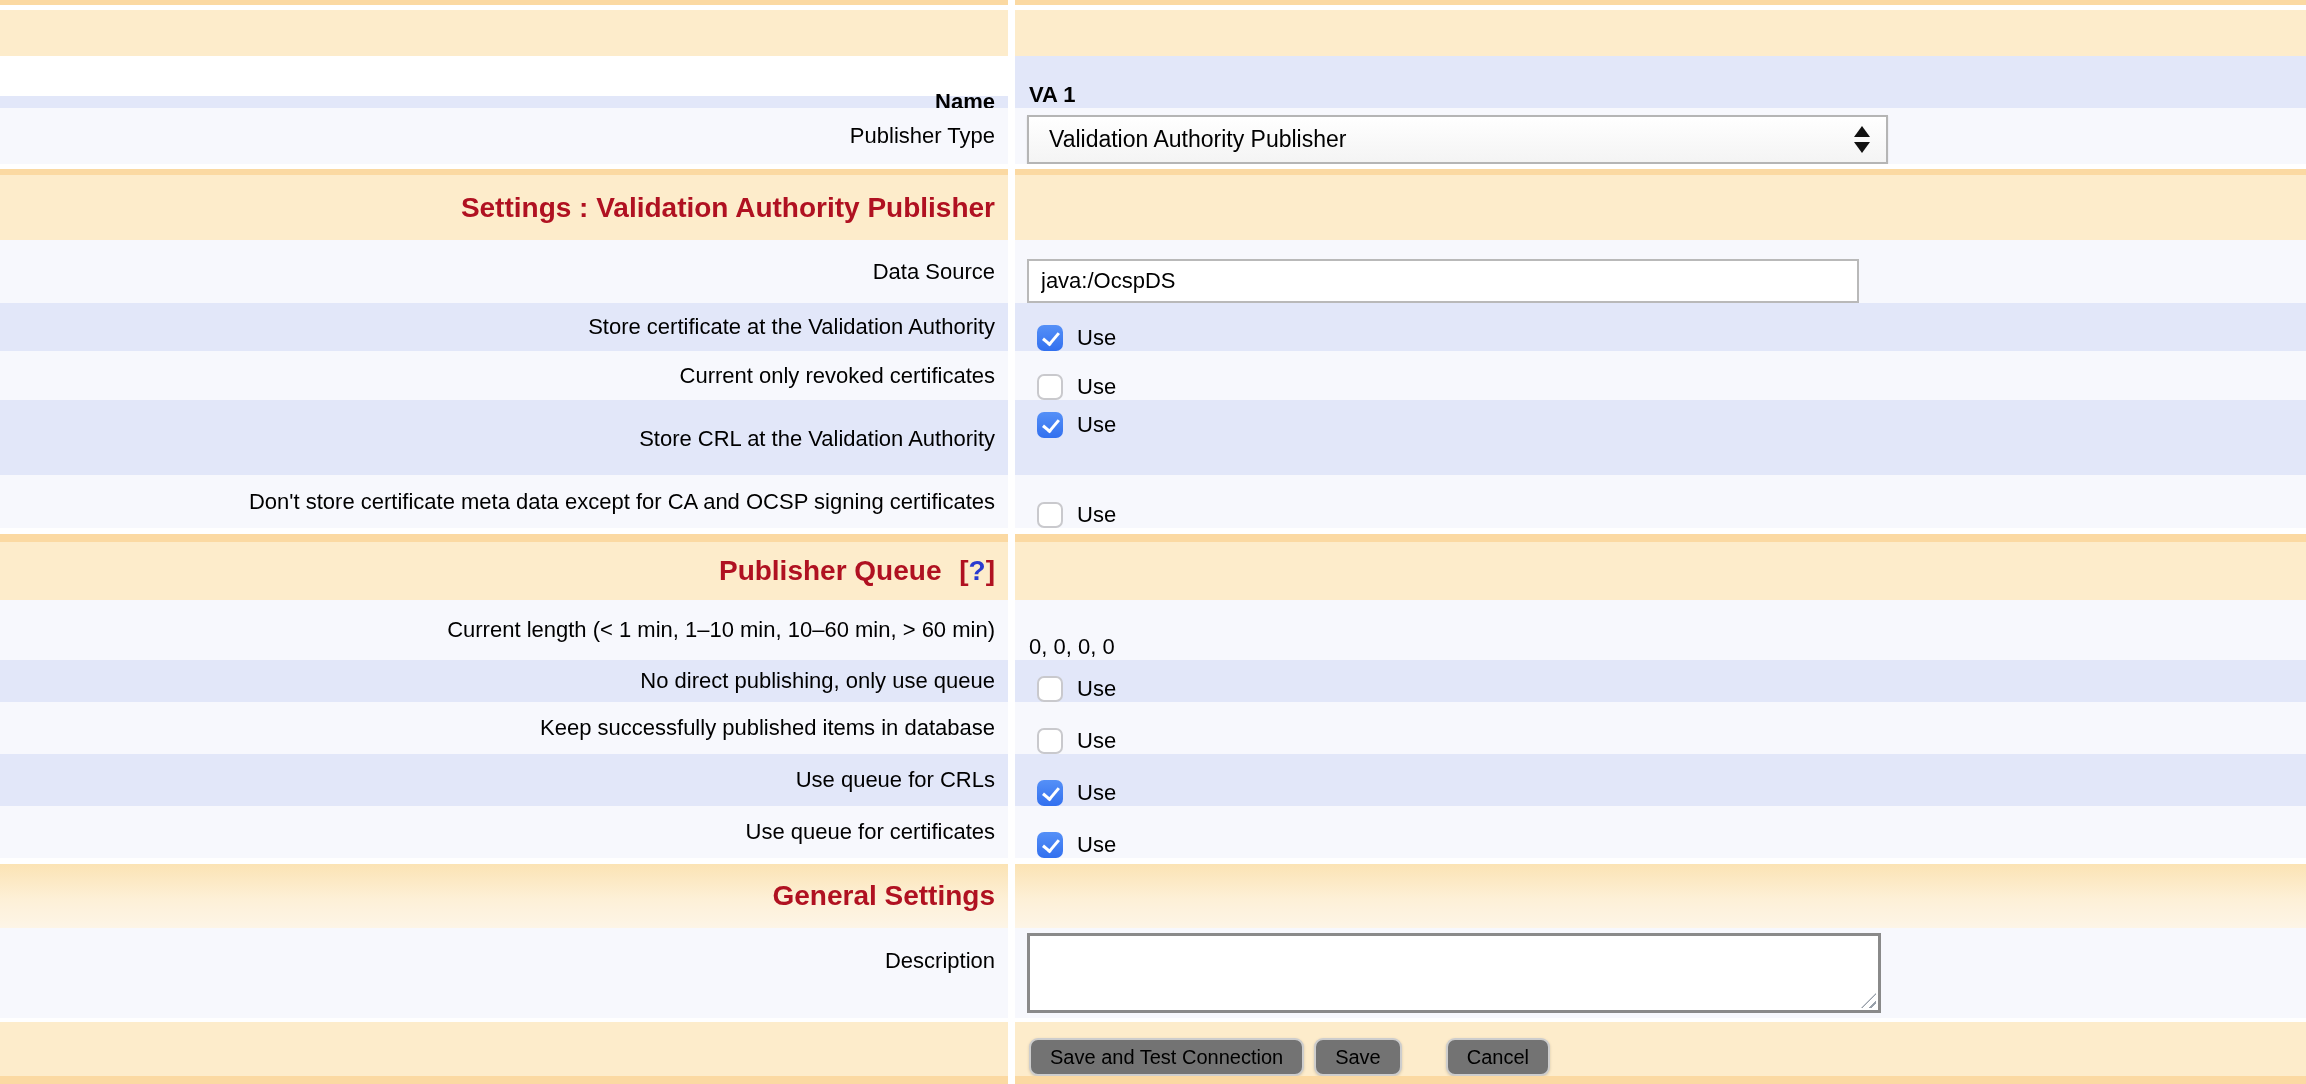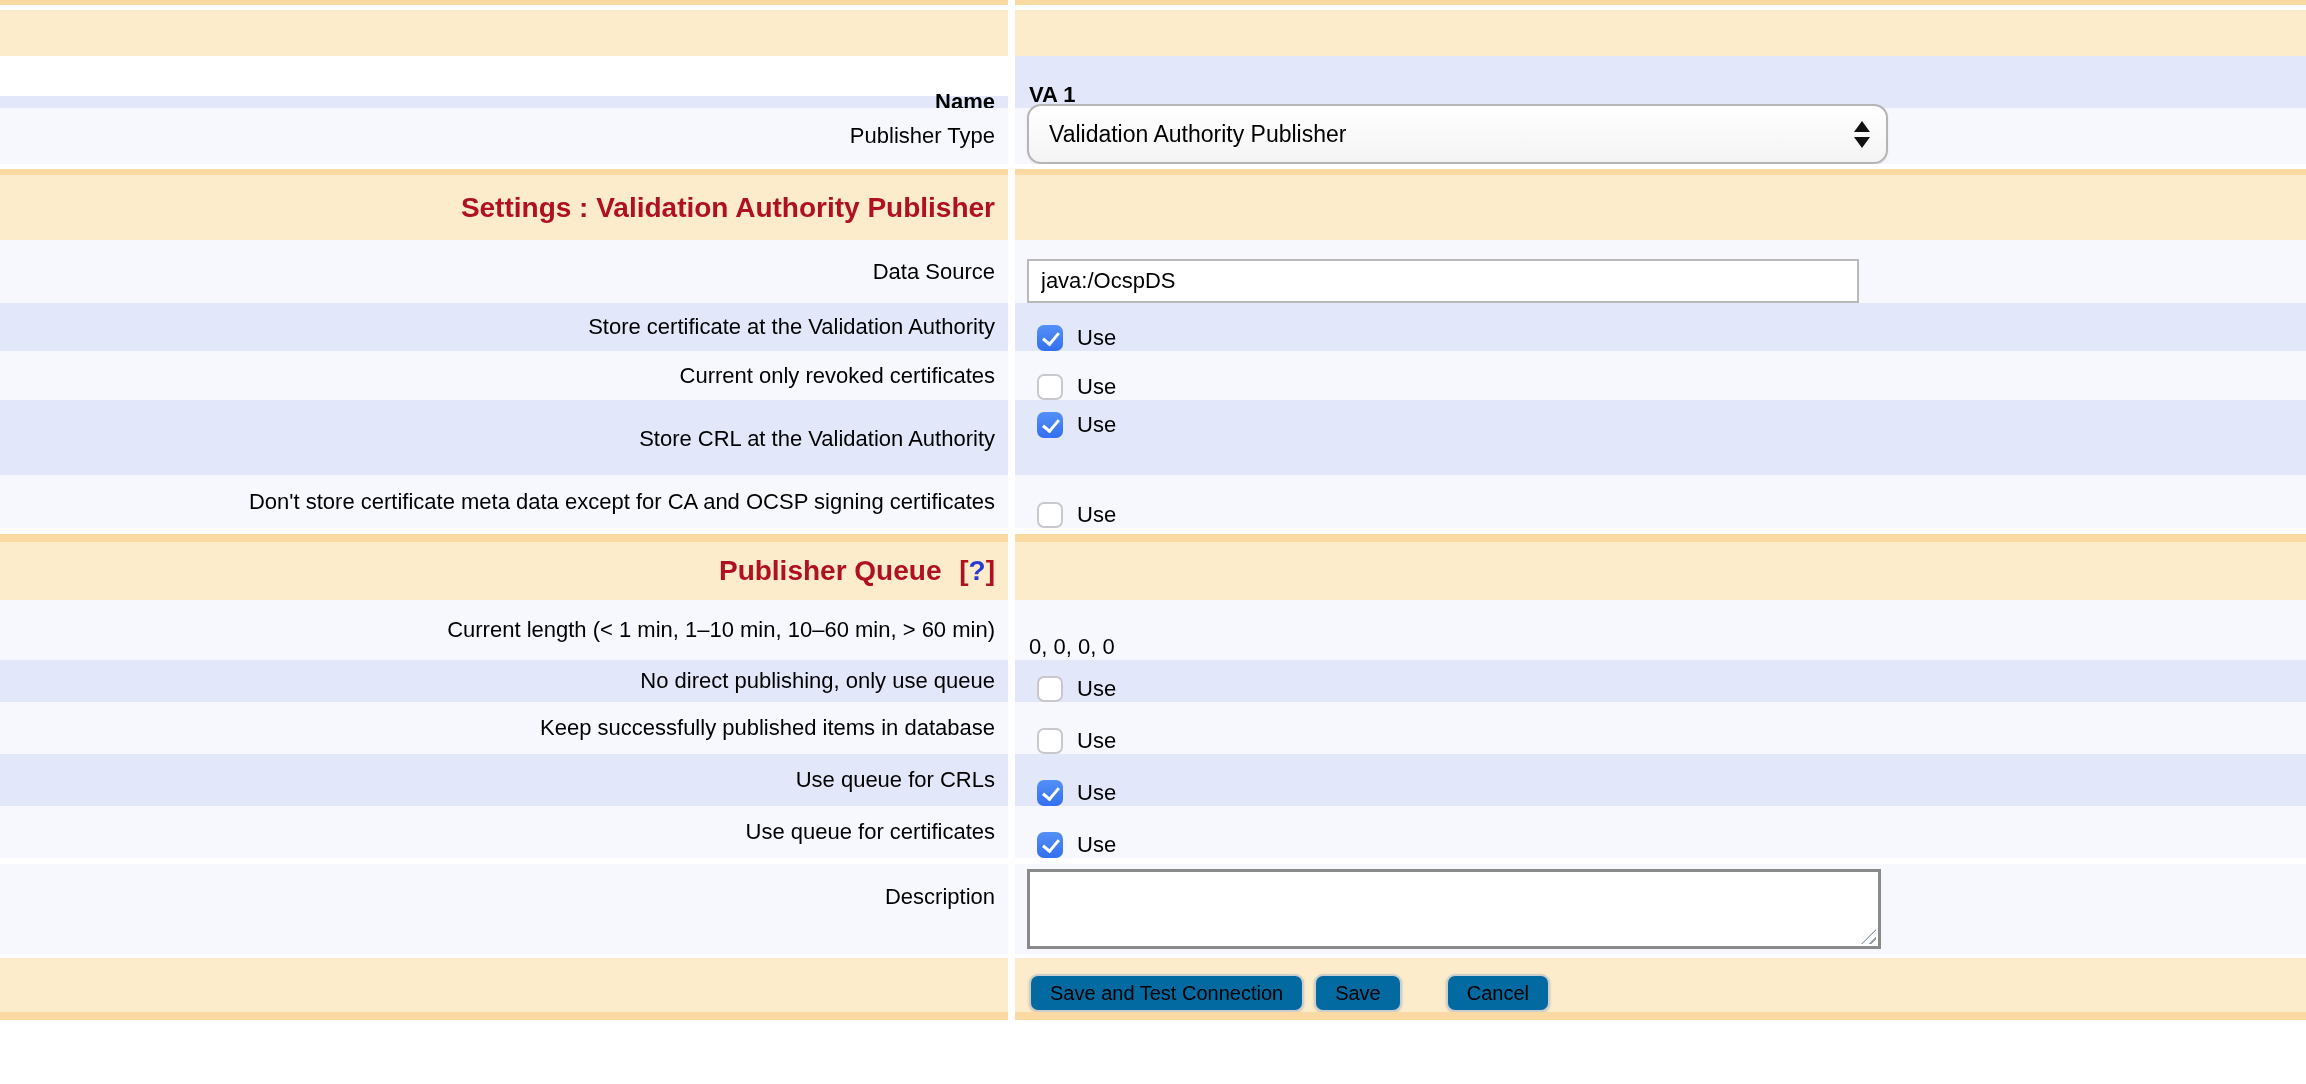--- a/index.html
+++ b/index.html
@@ -33,41 +33,41 @@
   .cb.checked { background:linear-gradient(180deg,#5590f7,#3270ef); border:none; }
   .cb.checked::after { content:""; position:absolute; left:9px; top:4px; width:7px; height:13px;
         border:solid #fff; border-width:0 3px 3px 0; transform:rotate(40deg); }
   .cb-label { margin-left:14px; }
 
   
   .ti { margin-left:4px; width:832px; height:44px; border:2px solid #b9b9b9; background:#fff;
         font-family:"Liberation Sans", sans-serif; font-size:22px; padding:0 12px; outline:none; }
 
   
-  .sel { margin-left:4px; width:861px; height:60px; border:2px solid #b5b5b5; border-radius:14px;
+  .sel { margin-left:4px; width:861px; height:49px; border:2px solid #b5b5b5; border-radius:0;
          background:linear-gradient(180deg,#ffffff 0%,#f4f4f4 100%);
          display:flex; align-items:center; padding:0 16px 0 20px; cursor:pointer;
          box-shadow:0 1px 2px rgba(0,0,0,0.10); }
   .sel-text { font-size:23px; white-space:nowrap; }
   .sel-arrows { margin-left:auto; display:flex; flex-direction:column; align-items:center; gap:5px; }
   .tri-up   { width:0; height:0; border-left:8px solid transparent; border-right:8px solid transparent;
               border-bottom:11px solid #111; }
   .tri-down { width:0; height:0; border-left:8px solid transparent; border-right:8px solid transparent;
               border-top:11px solid #111; }
 
   
   .ta-wrap { margin-left:4px; position:relative; width:854px; height:80px; }
   .ta { width:854px; height:80px; border:3px solid #8a8a8a; background:#fff; resize:none;
         font-family:"Liberation Sans", sans-serif; font-size:22px; padding:6px 10px; outline:none; }
   .ta-wrap::after { content:""; position:absolute; right:5px; bottom:5px; width:15px; height:15px;
         background:repeating-linear-gradient(135deg, transparent 0 4px, #98a0aa 4px 6px);
         clip-path:polygon(100% 0, 100% 100%, 0 100%); pointer-events:none; }
 
   
-  .btn { height:38px; padding:0 19px; border:2px solid #cdcdcd; border-radius:9px; background:#0369a1;
+  .btn { height:38px; padding:0 19px; border:2px solid #cdcdcd; border-radius:9px; background:#737373;
          font-family:"Liberation Sans", sans-serif; font-size:20px; color:#000; cursor:pointer;
          box-shadow:0 1px 3px rgba(0,0,0,0.16); white-space:nowrap; }
   .btn + .btn { margin-left:10px; }
   .btn.cancel { margin-left:44px; }
 
   
   .top-align-label { align-items:flex-start; padding-top:20px; }
   .crl-left { align-items:flex-start; padding-top:26px; }
   .crl-right { flex-direction:column; align-items:stretch; justify-content:flex-start; padding-top:12px; }
   .crl-line { display:flex; align-items:center; }
@@ -244,20 +244,27 @@
       <span class="cb checked"></span>
       <span class="cb-label">Use</span>
     </div>
   </div>
 
   <div class="row" style="height:6px">
     <div class="lc blank"></div>
       <div class="vgap"></div>
       <div class="rc blank"></div>
   </div>
+  <div class="row" style="height:64px">
+    <div class="lc grad">
+        <span class="hdr">General Settings</span>
+      </div>
+    <div class="vgap"></div>
+    <div class="rc grad"></div>
+  </div>
 
   <div class="row" style="height:90px">
     <div class="lc alt top-align-label">Description</div>
     <div class="vgap"></div>
     <div class="rc alt desc-right">
       <span class="ta-wrap">
         <textarea class="ta" style=""></textarea>
       </span>
     </div>
   </div>

